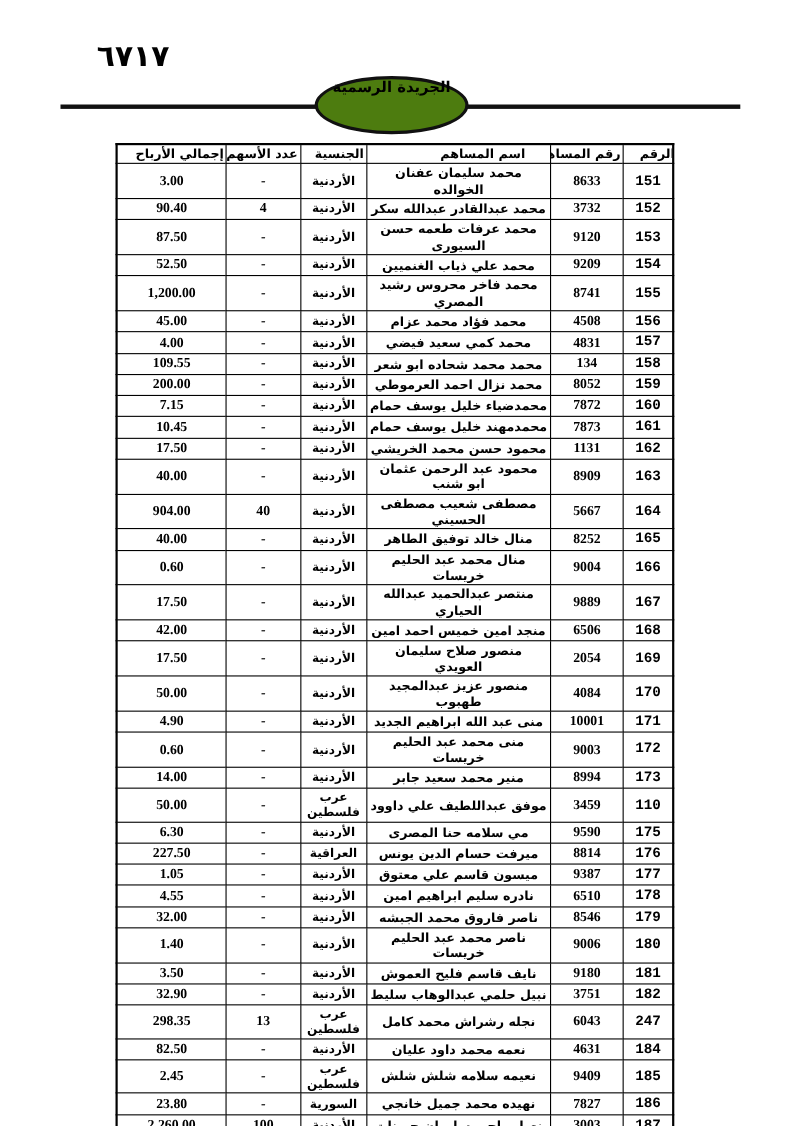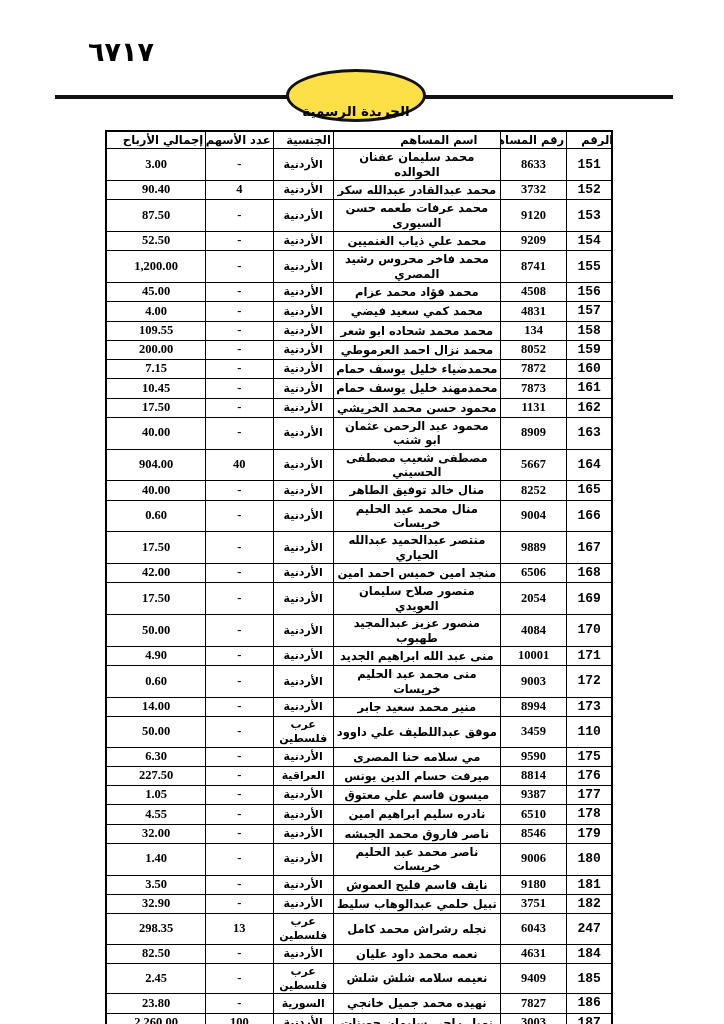--- a/index.html
+++ b/index.html
@@ -32,25 +32,25 @@
     width: 618px;
     height: 4px;
     background: #111;
   }
   .banner-ellipse {
     position: absolute;
     top: 69px;
     left: 286px;
     width: 140px;
     height: 53px;
-    background: #fde047;
+    background: #4d7c0f;
     border: 3.5px solid #111;
     border-radius: 50%;
     display: flex;
-    align-items: flex-end;
+    align-items: flex-start;
     justify-content: center;
     z-index: 2;
     box-sizing: border-box;
   }
   .banner-ellipse span {
     font-size: 13.5px;
     font-weight: bold;
     direction: rtl;
     white-space: nowrap;
   }

